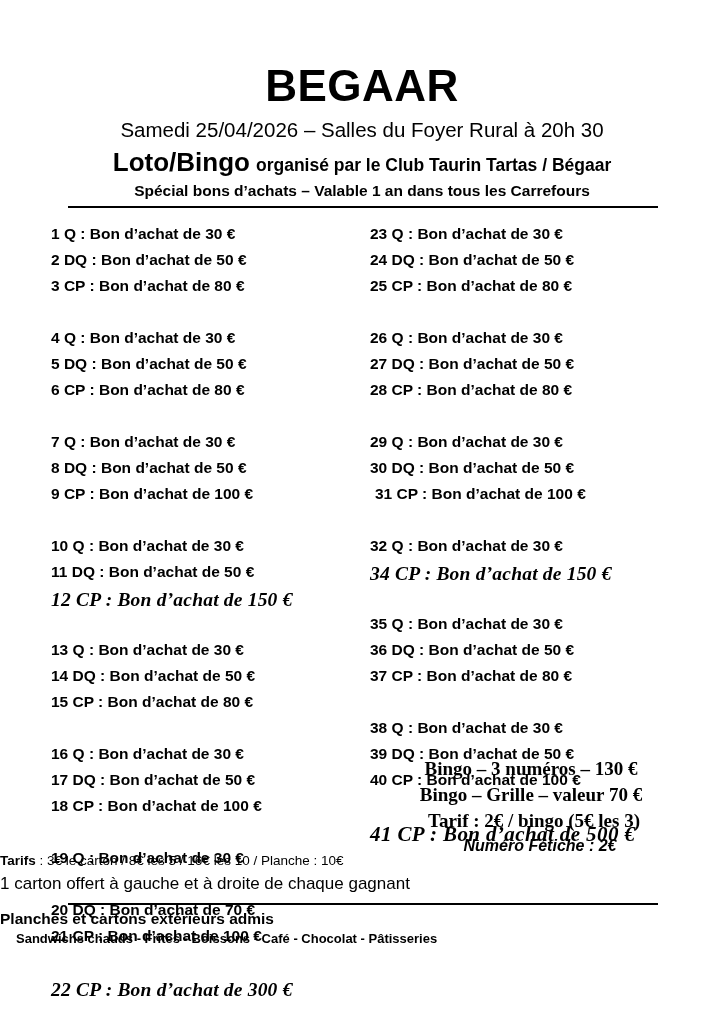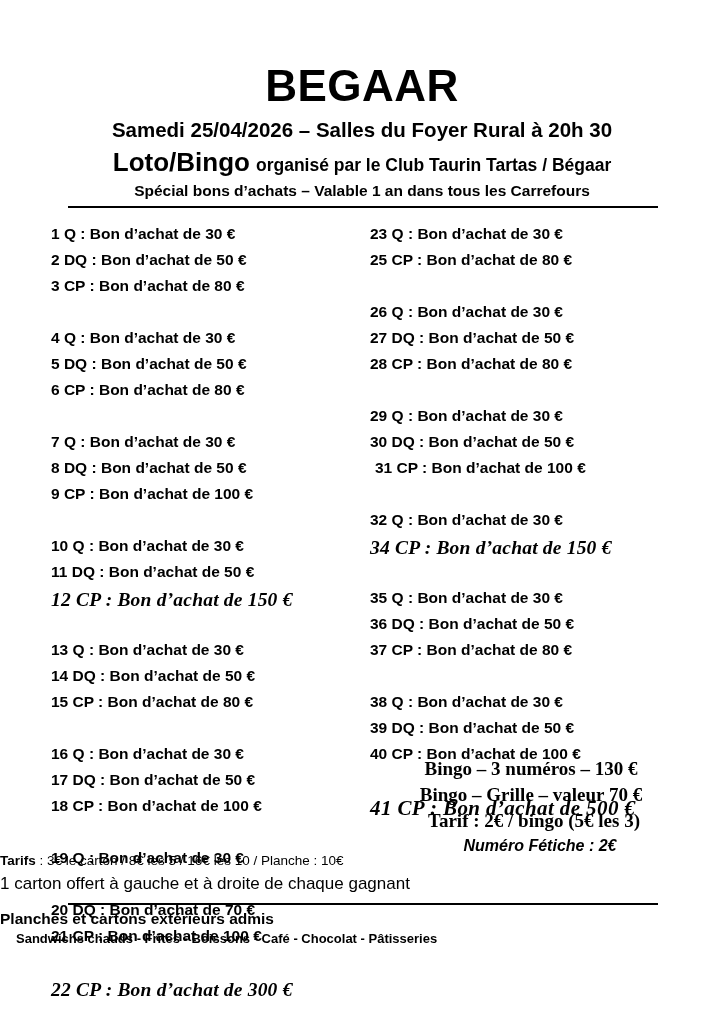--- a/index.html
+++ b/index.html
@@ -30,21 +30,21 @@
     padding-top: 62px;
   }
   .title-main {
     font-size: 44px;
     font-weight: bold;
     letter-spacing: 0.5px;
     line-height: 1.08;
   }
   .subtitle-date {
     font-size: 20.5px;
-    font-weight: bold;
+    font-weight: normal;
     line-height: 1.2;
     margin-top: 8px;
   }
   .line-loto {
     margin-top: 6px;
     line-height: 1.15;
     white-space: nowrap;
   }
   .loto-word {
     font-size: 26px;
@@ -229,20 +229,21 @@
         <div class="gap"></div>
         <div class="prize">19 Q : Bon d’achat de 30 €</div>
         <div class="gap"></div>
         <div class="prize">20 DQ : Bon d’achat de 70 €</div>
         <div class="prize">21 CP : Bon d’achat de 100 €</div>
         <div class="gap"></div>
         <div class="prize special">22 CP : Bon d’achat de 300 €</div>
       </div>
     <div class="col col-right" id="col-right">
         <div class="prize">23 Q : Bon d’achat de 30 €</div>
+        <div class="prize">24 DQ : Bon d’achat de 50 €</div>
         <div class="prize">25 CP : Bon d’achat de 80 €</div>
         <div class="gap"></div>
         <div class="prize">26 Q : Bon d’achat de 30 €</div>
         <div class="prize">27 DQ : Bon d’achat de 50 €</div>
         <div class="prize">28 CP : Bon d’achat de 80 €</div>
         <div class="gap"></div>
         <div class="prize">29 Q : Bon d’achat de 30 €</div>
         <div class="prize">30 DQ : Bon d’achat de 50 €</div>
         <div class="prize indent">31 CP : Bon d’achat de 100 €</div>
         <div class="gap"></div>

